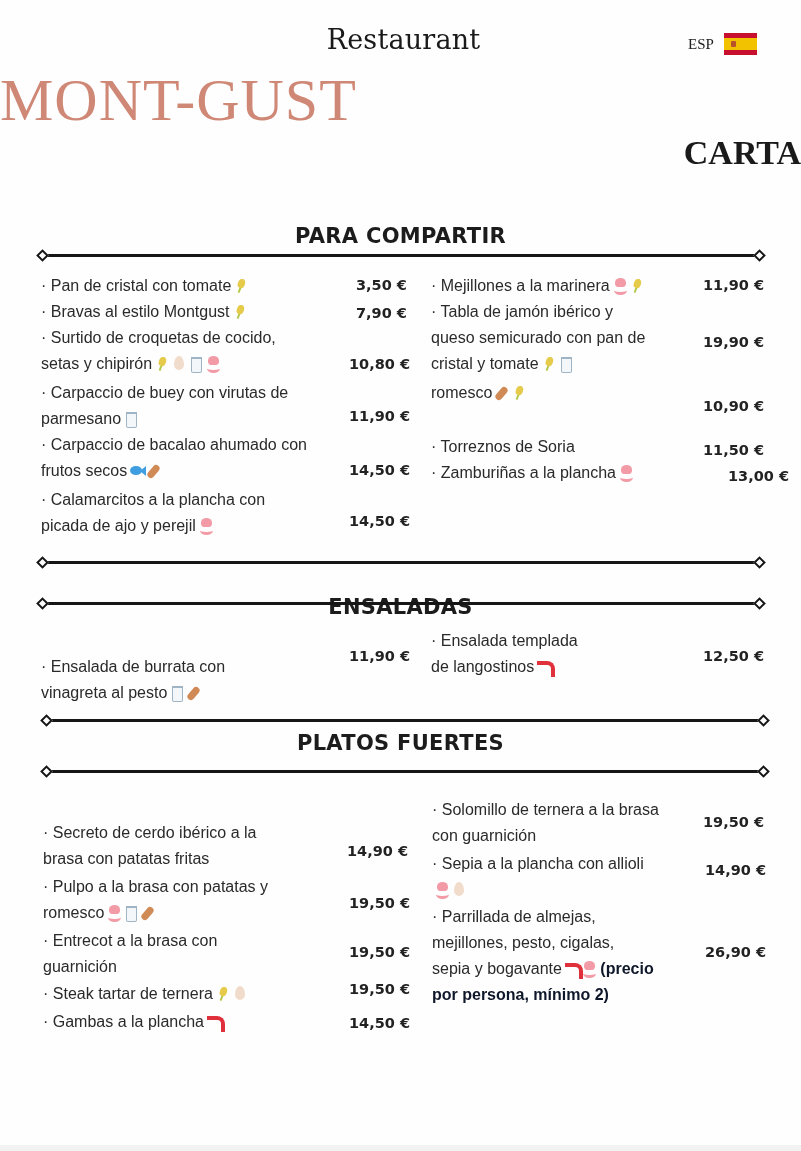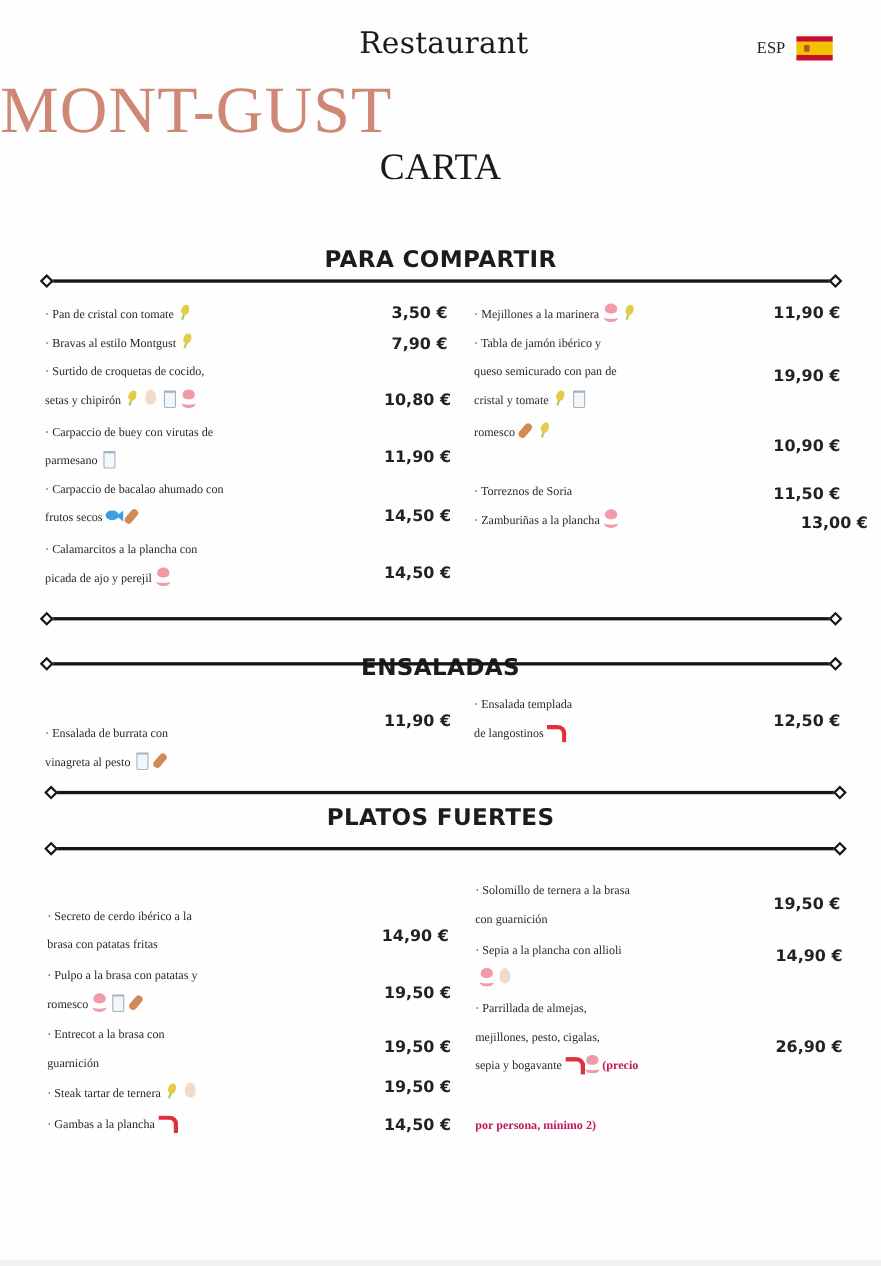--- a/index.html
+++ b/index.html
@@ -8,34 +8,34 @@
 
   .lang { position: absolute; top: 33px; left: 688px; display: flex; align-items: center; gap: 10px; }
   .lang-label { font-family: "Liberation Serif", serif; font-size: 15px; color: #222; }
   .flag { width: 33px; height: 22px; display: flex; flex-direction: column; position: relative; }
   .flag .r { height: 5px; background: #c8102e; }
   .flag .y { flex: 1; background: #f2c200; }
   .flag .coat { position: absolute; left: 7px; top: 8px; width: 5px; height: 6px; background: #b8532a; border-radius: 1px; }
 
   .hdr-restaurant { position: absolute; top: 24px; left: 0; width: 801px; text-align: center; font-family: "DejaVu Serif", serif; font-size: 27px; color: #1a1a1a; letter-spacing: 0.2px; padding-left: 6px; }
   .hdr-title { position: absolute; top: 66px; left: 0; width: 801px; text-align: left; font-family: "Liberation Serif", serif; font-size: 60px; color: #d08876; letter-spacing: 1px; }
-  .hdr-carta { position: absolute; top: 134px; left: 0; width: 801px; text-align: center; font-family: "Liberation Serif", serif; font-size: 34px; color: #1a1a1a; }
+  .hdr-carta { position: absolute; top: 134px; left: 0; width: 801px; text-align: right; font-family: "Liberation Serif", serif; font-size: 34px; color: #1a1a1a; font-weight: bold; }
 
   .rule { position: absolute; height: 12px; }
   .rule .line { position: absolute; left: 6px; right: 6px; top: 4px; height: 3px; background: #161616; }
   .rule .dia { position: absolute; top: 1px; width: 9px; height: 9px; border: 2.5px solid #161616; background: #fff; transform: rotate(45deg); }
   .rule .dia.l { left: 0; }
   .rule .dia.r { right: 0; }
 
   .sec-title { position: absolute; left: 0; width: 801px; text-align: center; font-family: "DejaVu Sans", sans-serif; font-weight: bold; font-size: 21px; color: #1c1c1c; letter-spacing: 0.3px; }
 
-  .item { position: absolute; font-family: Liberation Serif, serif; font-size: 11px; line-height: 26px; color: #2a2a2a; }
+  .item { position: absolute; font-family: Liberation Sans, sans-serif; font-size: 16px; line-height: 26px; color: #2a2a2a; }
   .item .txt { display: block; }
   .price { position: absolute; font-family: "DejaVu Sans", sans-serif; font-weight: bold; font-size: 14.5px; color: #222; white-space: nowrap; }
-  .bold { font-weight: bold; color: #be185d; margin-top: 28px; }
+  .bold { font-weight: bold; color: #0f172a; }
 
   .ic { display: inline-block; vertical-align: -2px; margin-left: 3px; width: 14px; height: 15px; position: relative; }
   .ic-wheat::before { content: ""; position: absolute; left: 6px; top: 1px; width: 2px; height: 14px; background: #b7c94a; transform: rotate(20deg); }
   .ic-wheat::after { content: ""; position: absolute; left: 4px; top: 1px; width: 7px; height: 9px; background: #e6cb4a; border-radius: 50% 50% 40% 40%; transform: rotate(20deg); }
   .ic-egg::before { content: ""; position: absolute; left: 2px; top: 0; width: 10px; height: 14px; background: #f1dccb; border-radius: 50% 50% 50% 50% / 60% 60% 40% 40%; }
   .ic-milk::before { content: ""; position: absolute; left: 2px; top: 1px; width: 9px; height: 13px; border: 1.5px solid #9fb4c4; border-top-width: 2px; border-radius: 0 0 2px 2px; background: #f4f7fa; }
   .ic-octo::before { content: ""; position: absolute; left: 2px; top: 0; width: 11px; height: 9px; background: #f29aa6; border-radius: 50% 50% 40% 40%; }
   .ic-octo::after { content: ""; position: absolute; left: 1px; top: 8px; width: 13px; height: 6px; border-bottom: 3px solid #f29aa6; border-radius: 0 0 50% 50%; }
   .ic-nut::before { content: ""; position: absolute; left: 3px; top: 1px; width: 7px; height: 15px; background: #d08a56; border-radius: 4px; transform: rotate(40deg); }
   .ic-fish::before { content: ""; position: absolute; left: 0; top: 3px; width: 12px; height: 9px; background: #3e9ee0; border-radius: 50%; }

